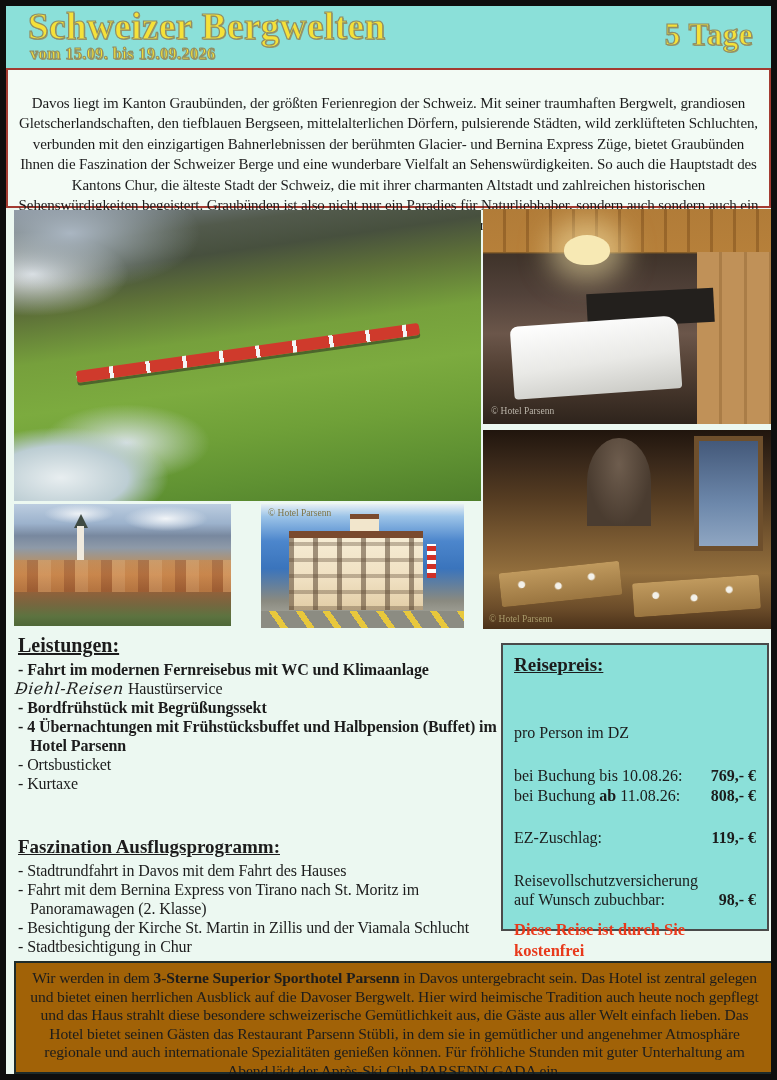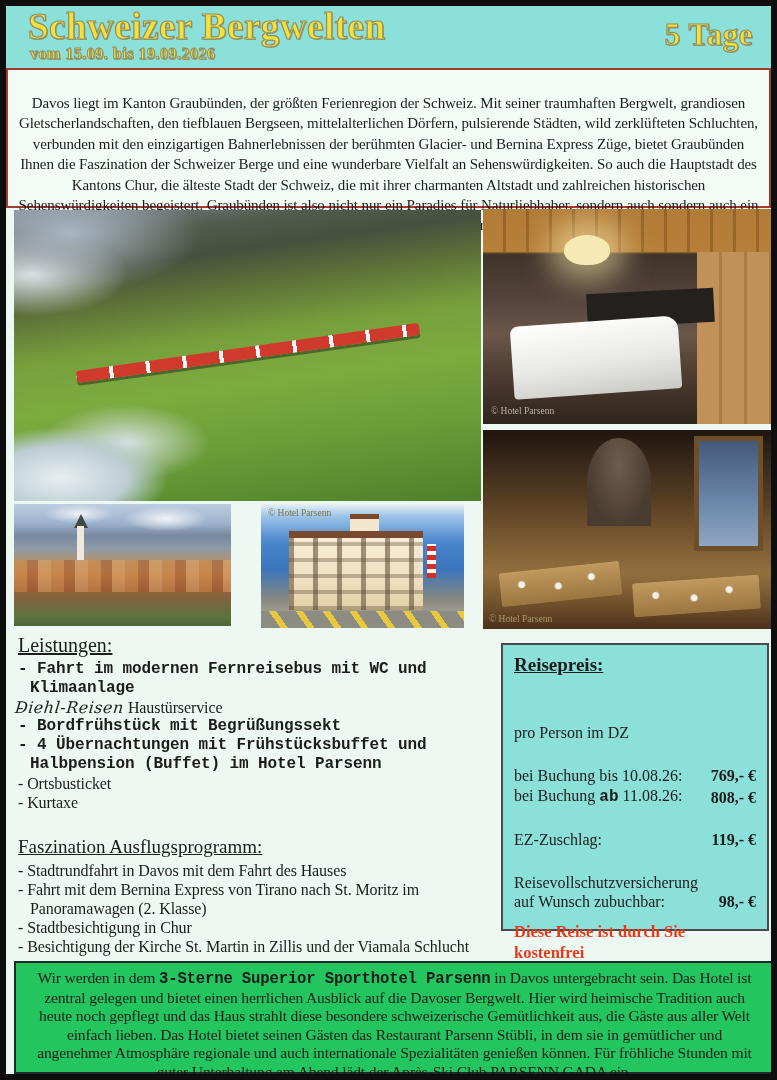--- a/index.html
+++ b/index.html
@@ -4,21 +4,21 @@
 <style>
   html,body{margin:0;padding:0;background:#555;}
   #page{
     position:relative; width:777px; height:1080px;
     background:#ECF8F1;
     border:6px solid #0e0e0e; box-sizing:border-box;
     font-family:"Liberation Serif", serif;
     color:#1c1c1c; overflow:hidden;
   }
   .abs{position:absolute;}
-  .b{font-weight:bold;font-family:Liberation Mono, monospace;}
+  .b{font-weight:bold;}
   .red{color:#E8391B;}
 
   
   #header{
     left:0; top:0; width:765px; height:78px;
     background:#8BE0D9; border-bottom:2px solid #3a3a3a; box-sizing:border-box;
   }
   .ytxt{
     color:#F5E139; font-weight:bold;
     -webkit-text-stroke:1.2px #8f8f66;
@@ -102,21 +102,21 @@
   #exterior-tower{position:absolute; left:44%; top:8%; width:14%; height:16%;
     background:#f2e6cc; border-top:5px solid #7a4a2e;}
   #exterior-flag{position:absolute; right:14%; top:32%; width:9px; height:34px;
     background:repeating-linear-gradient(0deg, #d03028 0 5px, #ffffff 5px 9px);}
   #exterior-road{position:absolute; left:0; bottom:0; width:100%; height:14%;
     background:repeating-linear-gradient(55deg, #8c8c82 0 16px, #e8c83c 16px 22px);}
 
   
   #services{left:12px; top:628px; width:480px;}
   #excursions{left:12px; top:830px; width:480px;}
-  .list-heading{font-size:20px; font-weight:normal; text-decoration:underline; margin:0 0 3px 0;}
+  .list-heading{font-size:20px; font-weight:bold; text-decoration:underline; margin:0 0 3px 0;}
   #excursions .list-heading{font-size:19px;}
   .li{font-size:16px; line-height:19px; padding-left:12px; text-indent:-12px; letter-spacing:-0.1px;}
   .script{font-style:italic; font-family:"DejaVu Serif",serif; letter-spacing:0.5px; transform:skewX(-6deg); display:inline-block;}
 
   
   #price-box{
     left:495px; top:637px; width:268px; height:288px;
     background:#8BE0D9; border:2px solid #4a4a4a; box-sizing:border-box;
     padding:9px 11px; font-size:16px;
   }
@@ -125,21 +125,21 @@
   .prow{display:flex; justify-content:space-between; align-items:flex-end; line-height:19.5px;}
   .prow.gap{margin-top:23px;}
   .pval{font-weight:bold; white-space:nowrap;}
   #cancellation{margin-top:9px; font-weight:bold; font-size:16.5px; line-height:21px;}
   #cancel-note{font-size:10.5px; font-weight:normal; line-height:13px;}
   #cancel-date{margin-left:14px;}
 
   
   #hotel-box{
     left:8px; top:955px; width:761px; height:113px;
-    background:#22c55e; border:2.5px solid #1e2b2a; box-sizing:border-box;
+    background:#a16207; border:2.5px solid #1e2b2a; box-sizing:border-box;
     padding:6px 14px; text-align:center;
     font-size:15.6px; line-height:18.6px; letter-spacing:-0.15px;
   }
 </style>
 </head>
 <body>
 
 <div id="page">
 
   <div id="header" class="abs">
@@ -195,22 +195,22 @@
         <div class="li"><span>- Ortsbusticket</span></div>
         <div class="li"><span>- Kurtaxe</span></div>
       </div>
   </div>
 
   <div id="excursions" class="abs">
     <div class="list-heading">Faszination Ausflugsprogramm:</div>
     <div>
         <div class="li">- Stadtrundfahrt in Davos mit dem Fahrt des Hauses</div>
         <div class="li">- Fahrt mit dem Bernina Express von Tirano nach St. Moritz im Panoramawagen (2. Klasse)</div>
+        <div class="li">- Besichtigung der Kirche St. Martin in Zillis und der Viamala Schlucht</div>
         <div class="li">- Stadtbesichtigung in Chur</div>
-        <div class="li">- Besichtigung der Kirche St. Martin in Zillis und der Viamala Schlucht</div>
       </div>
   </div>
 
   <div id="price-box" class="abs">
     <div id="price-heading">Reisepreis:</div>
     <div id="price-sub">pro Person im DZ</div>
     <div id="price-rows">
         <div class="prow">
           <span><span>bei Buchung bis 10.08.26:</span></span>
           <span class="pval">769,- €</span>

